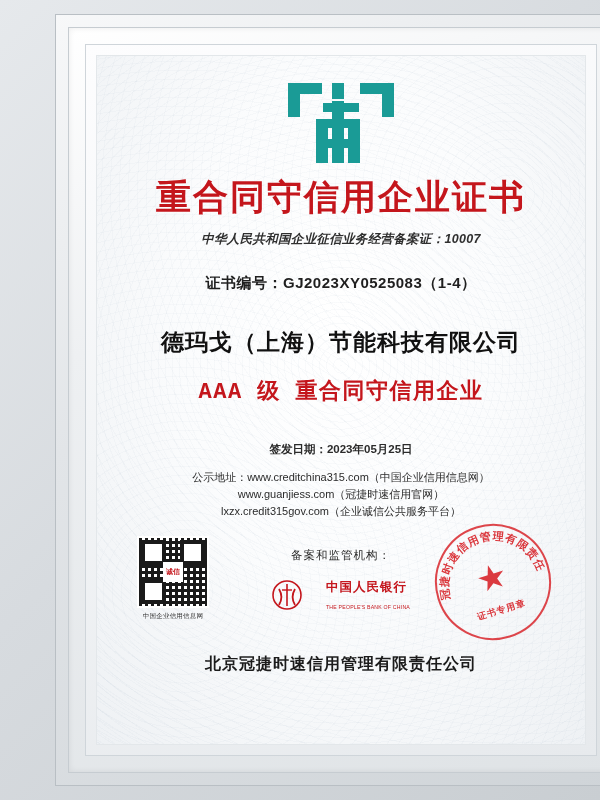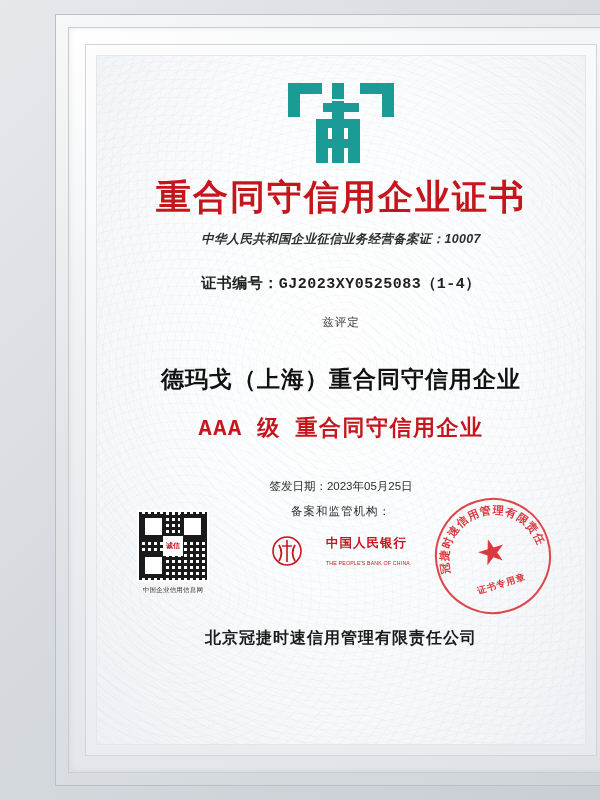--- a/index.html
+++ b/index.html
@@ -107,21 +107,21 @@
   .sub-title {
     margin-top: 10px;
     font-size: 12.5px;
     font-weight: bold;
     color: #2f2f2f;
     letter-spacing: 0.3px;
     font-style: italic;
   }
   .cert-no {
     margin-top: 26px;
-    font-family: Liberation Mono, monospace;
+    font-family: Liberation Sans, sans-serif;
     font-size: 15px;
     font-weight: bold;
     color: #1f1f1f;
     letter-spacing: 0.5px;
   }
   .evaluate {
     margin-top: 22px;
     font-size: 11.5px;
     color: #3a3a3a;
     letter-spacing: 1px;
@@ -144,20 +144,21 @@
   }
 
   
   .dates {
     margin-top: 36px;
     display: flex;
     justify-content: center;
     gap: 34px;
     font-size: 11.5px;
     color: #2b2b2b;
+    font-weight: bold;
   }
 
   
   .urls {
     margin-top: 12px;
     font-size: 11px;
     line-height: 17px;
     color: #2b2b2b;
   }
   .urls .row1 { }
@@ -231,21 +232,21 @@
     font-size: 6.5px;
     color: #333;
     letter-spacing: 0.2px;
     white-space: nowrap;
   }
 
   .authority {
     position: absolute;
     left: 0;
     right: 0;
-    top: 0;
+    top: 18px;
     display: flex;
     flex-direction: column;
     align-items: center;
   }
   .authority-label {
     font-size: 11.5px;
     color: #2b2b2b;
     letter-spacing: 1px;
   }
   .pboc {
@@ -363,29 +364,33 @@
                     <rect x="30" y="58" width="44" height="9"></rect>
                   </g>
                 </svg>
               </span>
             </div>
 
             <div class="main-title">重合同守信用企业证书</div>
             <div class="sub-title">中华人民共和国企业征信业务经营备案证：10007</div>
 
             <div class="cert-no">证书编号：GJ2023XY0525083（1-4）</div>
-            <div class="evaluate">兹评定</div>
-
-            <div class="company">德玛戈（上海）重合同守信用企业</div>
+
+            <div class="company">德玛戈（上海）节能科技有限公司</div>
             <div class="grade">AAA 级 重合同守信用企业</div>
 
             <div class="dates">
               <span>签发日期：2023年05月25日</span>
             </div>
 
+            <div class="urls">
+              <div class="row row1"><span>公示地址：</span><span>www.creditchina315.com（中国企业信用信息网）</span></div>
+              <div class="row">www.guanjiess.com（冠捷时速信用官网）</div>
+              <div class="row">lxzx.credit315gov.com（企业诚信公共服务平台）</div>
+            </div>
 
             <div class="bottom">
 
               <div class="qr">
                 <div class="qr-img">
                   <div class="qr-corner-bl"></div>
                   <div class="qr-center">诚信</div>
                 </div>
                 <div class="qr-caption">中国企业信用信息网</div>
               </div>

